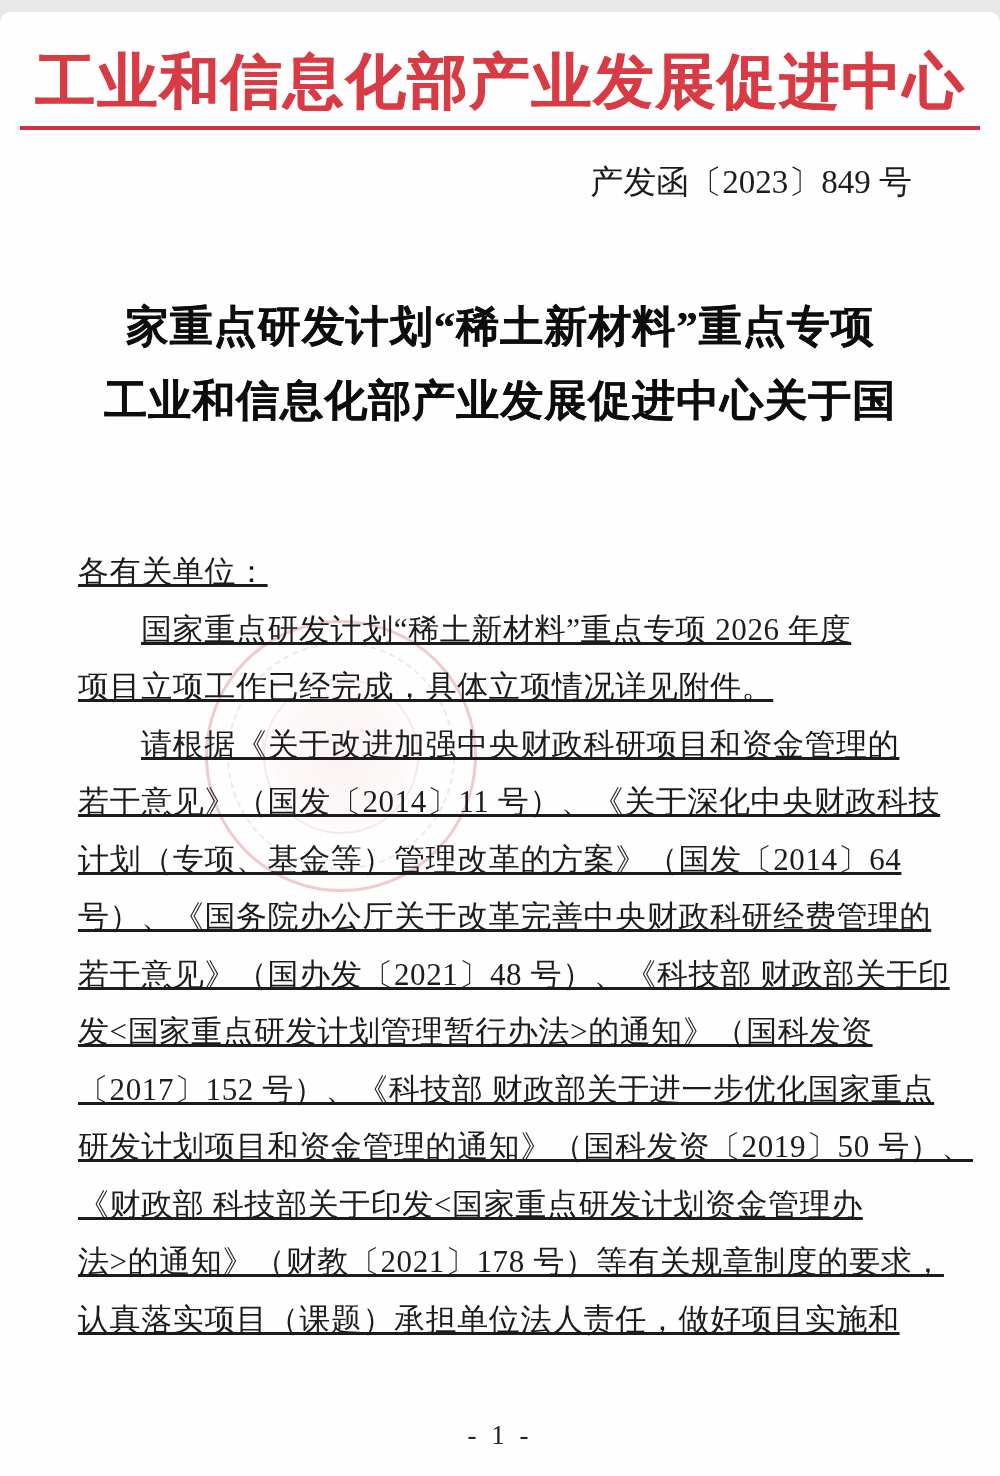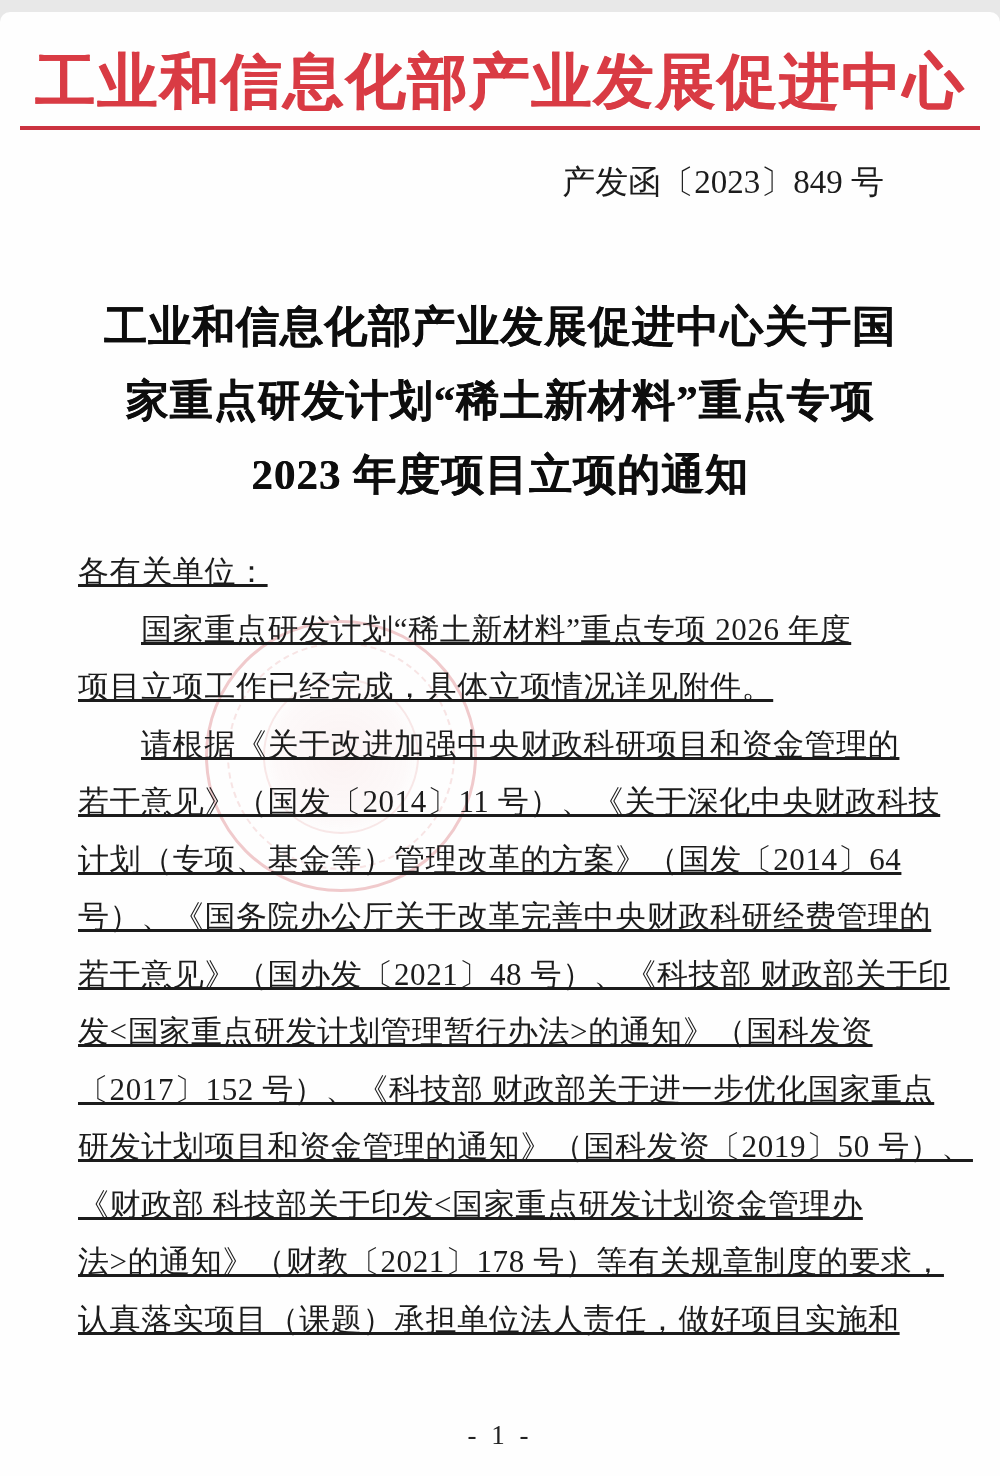--- a/index.html
+++ b/index.html
@@ -39,21 +39,21 @@
     width: 960px;
     height: 4px;
   }
   
   .doc-number {
     position: absolute;
     top: 148px;
     left: 0;
     width: 100%;
     text-align: right;
-    padding-right: 116px;
+    padding-right: 88px;
     box-sizing: border-box;
     font-size: 33px;
     line-height: 44px;
     white-space: nowrap;
   }
   
   .doc-title {
     position: absolute;
     top: 278px;
     left: 0;
@@ -138,23 +138,22 @@
 
   <div class="doc-number">产发函〔2023〕849 号</div>
 
   <div class="seal">
     <div class="ring-outer"></div>
     <div class="ring-mid"></div>
     <div class="ring-inner"></div>
   </div>
 
   <div class="doc-title">
+    <div class="title-line">家重点研发计划“稀土新材料”重点专项</div>
     <div class="title-line">工业和信息化部产业发展促进中心关于国</div>
-    <div class="title-line">家重点研发计划“稀土新材料”重点专项</div>
-    <div class="title-line">2023 年度项目立项的通知</div>
   </div>
 
   <div class="body-text">
     <div class="line">各有关单位：</div>
     <div class="line indent">国家重点研发计划“稀土新材料”重点专项 2026 年度</div>
     <div class="line">项目立项工作已经完成，具体立项情况详见附件。</div>
     <div class="line indent">请根据《关于改进加强中央财政科研项目和资金管理的</div>
     <div class="line">若干意见》（国发〔2014〕11 号）、《关于深化中央财政科技</div>
     <div class="line">计划（专项、基金等）管理改革的方案》（国发〔2014〕64</div>
     <div class="line">号）、《国务院办公厅关于改革完善中央财政科研经费管理的</div>

